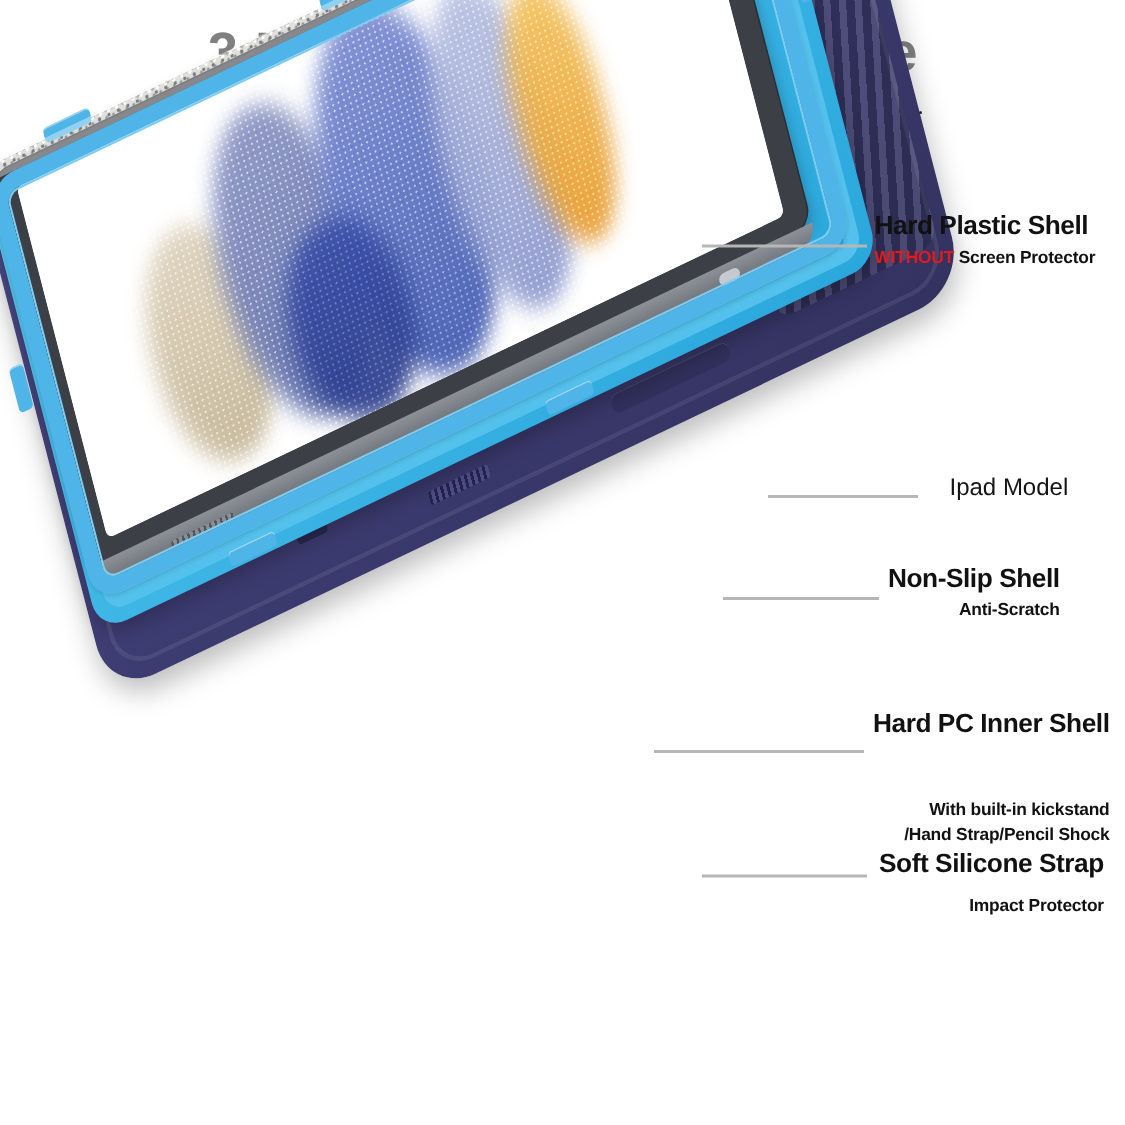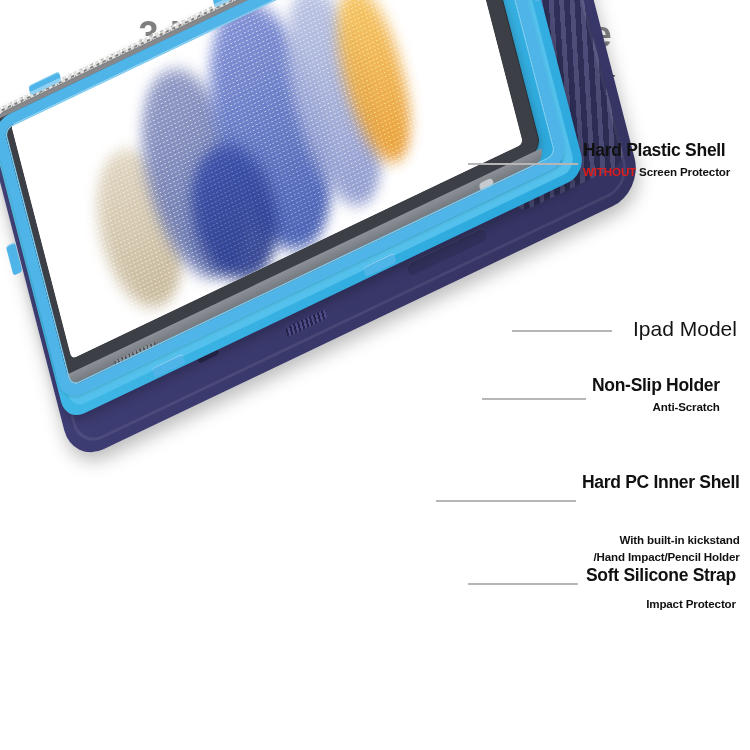--- a/index.html
+++ b/index.html
@@ -25,21 +25,21 @@
     transform:scaleX(0.98); transform-origin:center;
   }
 
   
   .callout { position:absolute; }
   .callout .lbl-main {
     font-size:17.5px; font-weight:bold; color:#111111;
     white-space:nowrap; letter-spacing:-0.3px; line-height:1.15;
   }
   .callout .lbl-main.light {
-    font-weight:normal; font-size:21px; letter-spacing:0px; color:#141414;text-align:center;
+    font-weight:normal; font-size:16px; letter-spacing:0px; color:#141414;text-align:center;
   }
   .callout .lbl-sub {
     font-size:11.6px; font-weight:bold; color:#111111;
     white-space:nowrap; letter-spacing:-0.15px; line-height:1.35;
     margin-top:4px;
     text-align:right;
   }
   .lbl-sub .em { color:#e01b1b; }
 
   .leader {
@@ -288,28 +288,28 @@
     <div class="lbl-sub">
       <span class="em">WITHOUT</span><span> Screen Protector</span>
     </div>
   </div>
 
   <div class="callout" style="left:633px; top:317px;">
     <div class="lbl-main light">Ipad Model</div>
   </div>
 
   <div class="callout" style="left:592px; top:375px;">
-    <div class="lbl-main">Non-Slip Holder</div>
+    <div class="lbl-main">Non-Slip Shell</div>
     <div class="lbl-sub" style="margin-left:9px;">Anti-Scratch</div>
   </div>
 
   <div class="callout" style="left:582px; top:472px;">
     <div class="lbl-main">Hard PC Inner Shell</div>
     <div class="lbl-sub" style="margin-left:12px;margin-top:40px;">With built-in kickstand</div>
-    <div class="lbl-sub" style="margin-top:1px;">/Hand Impact/Pencil Holder</div>
+    <div class="lbl-sub" style="margin-top:1px;">/Hand Strap/Pencil Shock</div>
   </div>
 
   <div class="callout" style="left:586px; top:565px;">
     <div class="lbl-main">Soft Silicone Strap</div>
     <div class="lbl-sub" style="margin-left:12px; margin-top:11px;">Impact Protector</div>
   </div>
 
 </div>
 
 </body></html>

